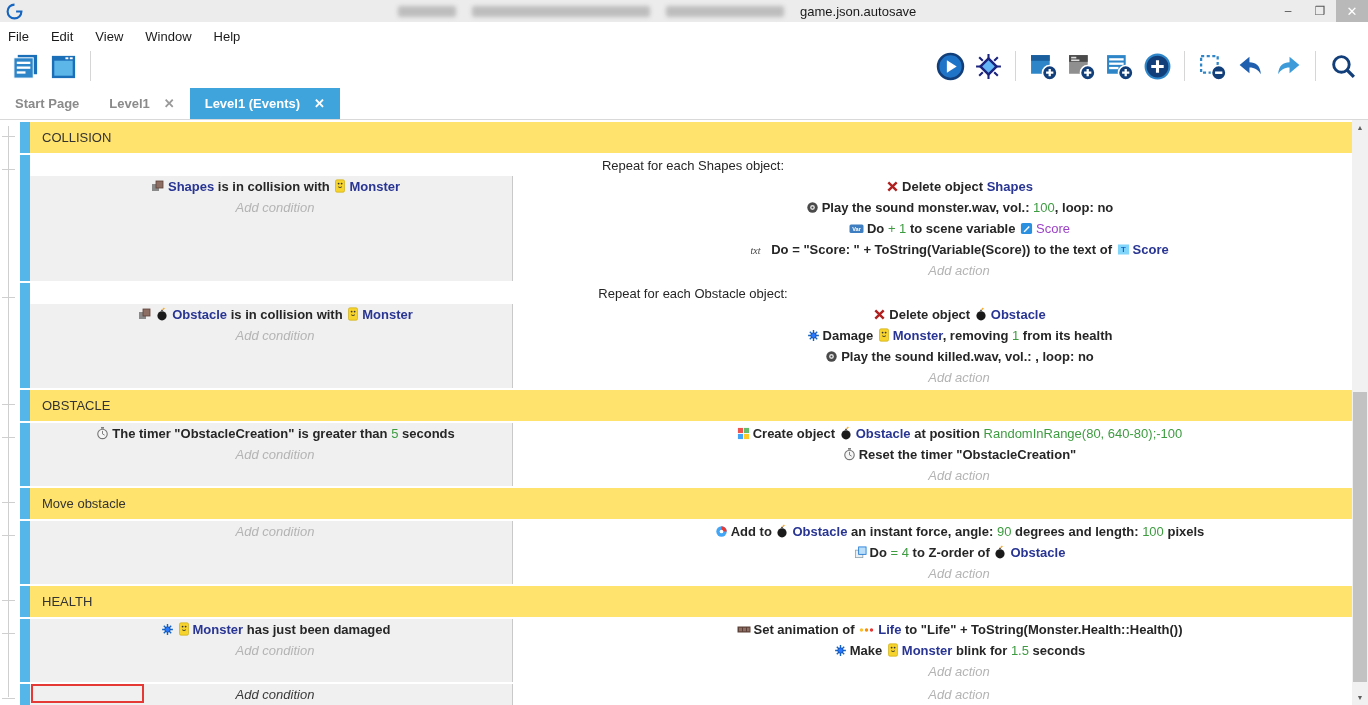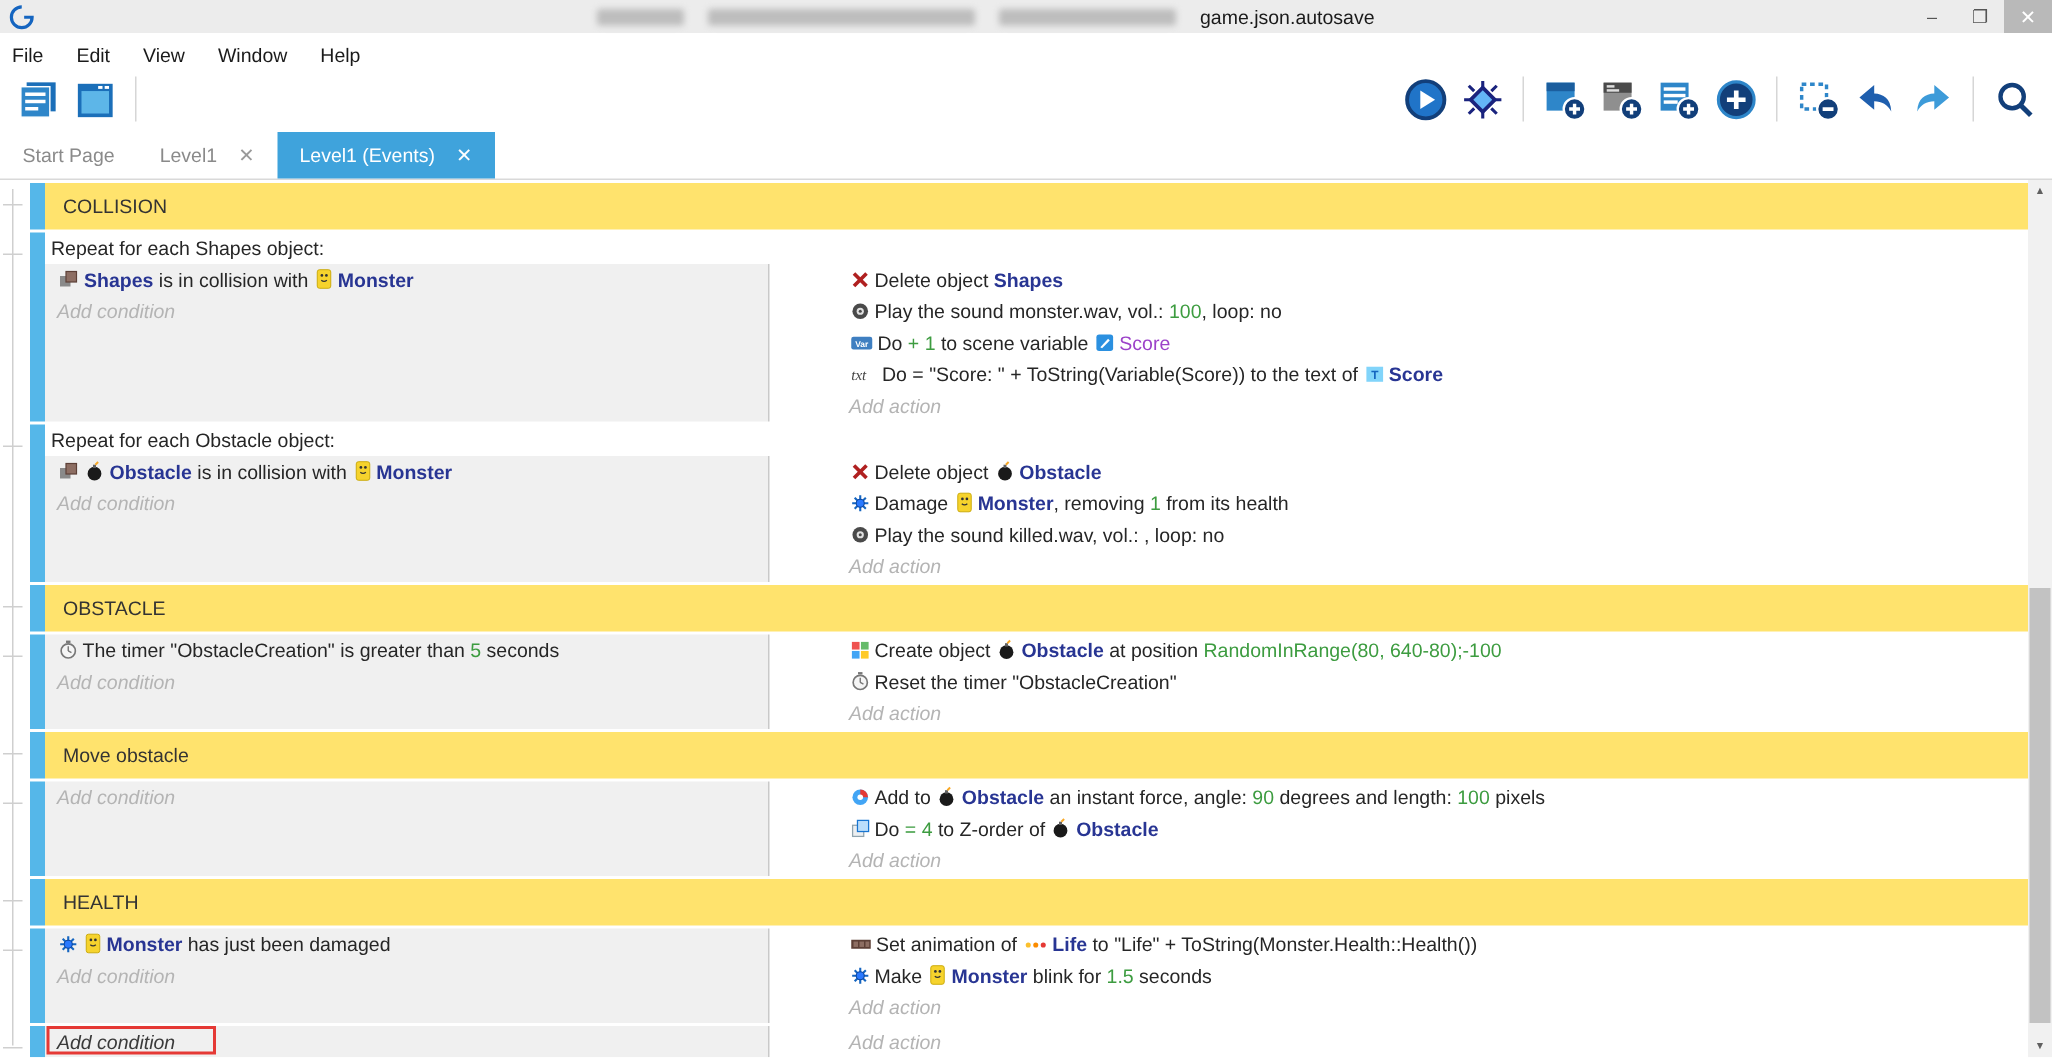--- a/index.html
+++ b/index.html
@@ -19,40 +19,40 @@
   .menu-item{padding:0 11px;color:#1a1a1a;}
   .menu-item:first-child{padding-left:8px;}
   
   .toolbar{height:44px;background:#fff;display:flex;align-items:center;padding:0 6px;}
   .tb-icon{width:32px;height:32px;margin:0 3px;display:flex;align-items:center;justify-content:center;}
   .tb-icon svg{width:29px;height:29px;}
   .tb-sep{width:1px;height:30px;background:#d6d6d6;margin:0 8px;}
   .tb-spacer{flex:1;}
   
   .tabbar{height:32px;background:#fff;display:flex;align-items:stretch;border-bottom:1px solid #d9d9d9;}
-  .tab{display:flex;align-items:center;padding:0 15px;color:#8a8a8a;}
+  .tab{display:flex;align-items:center;padding:0 15px;color:#8a8a8a;font-weight:bold;}
   .tab .close-x{margin-left:14px;color:#9a9a9a;font-size:13px;}
   .tab.active{background:#3fa3dc;color:#fff;}
   .tab.active .close-x{color:#fff;}
   
   .events-wrap{position:relative;height:585px;background:#fff;overflow:hidden;}
   .gutter-line{position:absolute;left:8px;top:6px;bottom:8px;width:1px;background:#cfcfcf;}
   .tick{position:absolute;left:2px;width:13px;height:1px;background:#cfcfcf;}
   .sheet{position:absolute;left:20px;top:0;right:16px;bottom:0;padding-top:2px;overflow:hidden;}
-  .block{border-left:10px solid #55b7e9;margin-bottom:2px;position:relative;background:#fff;}
+  .block{border-left:10px solid #55b7e9;margin-bottom:2px;position:relative;background:#fff;text-align:center;}
   .section-bar{background:#ffe36d;height:31px;display:flex;align-items:center;padding-left:12px;color:#333;}
   .event-header{height:21px;line-height:21px;padding-left:4px;background:#fff;white-space:pre;color:#262626;}
   .cols{display:flex;align-items:stretch;}
   .conds{width:482px;background:#f0f0f0;}
   .acts{flex:1;background:#fff;border-left:1px solid #c9c9c9;padding-left:45px;}
   .row{height:21px;line-height:21px;padding-left:8px;white-space:pre;overflow:hidden;position:relative;}
   .row.ph{color:#b4b4b4;font-style:italic;}
   .row.ph.emph{color:#3a3a3a;}
   .red-box{position:absolute;left:1px;top:0;width:113px;height:19px;border:2px solid #e53935;pointer-events:none;}
-  .t-plain{color:#262626;}
+  .t-plain{color:#262626;font-weight:bold;}
   .t-object{color:#283593;font-weight:bold;}
   .t-value{color:#3d9c40;margin-top:24px;}
   .t-variable{color:#9c42c9;}
   .ei{display:inline-block;vertical-align:-2px;margin:0 3px 0 1px;}
   
   .scrollbar{position:absolute;right:0;top:0;bottom:0;width:16px;background:#f1f1f1;}
   .sb-btn{height:15px;display:flex;align-items:center;justify-content:center;font-size:7px;color:#606060;}
   .sb-btn.down{position:absolute;bottom:0;left:0;right:0;}
   .sb-thumb{position:absolute;left:1px;right:1px;top:272px;height:290px;background:#c2c2c2;}
 </style>

